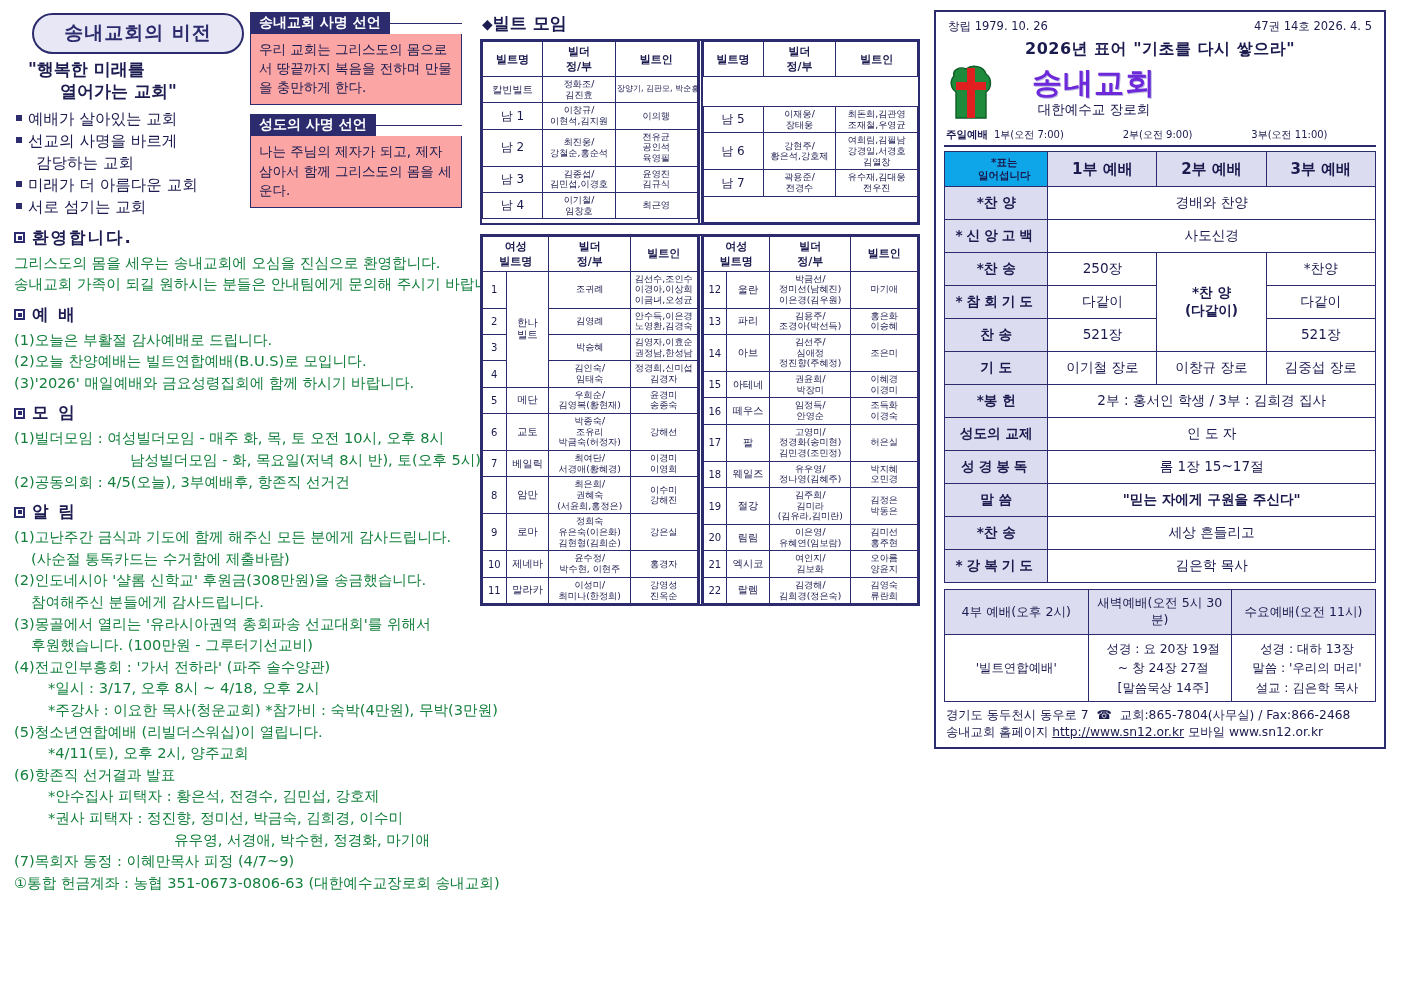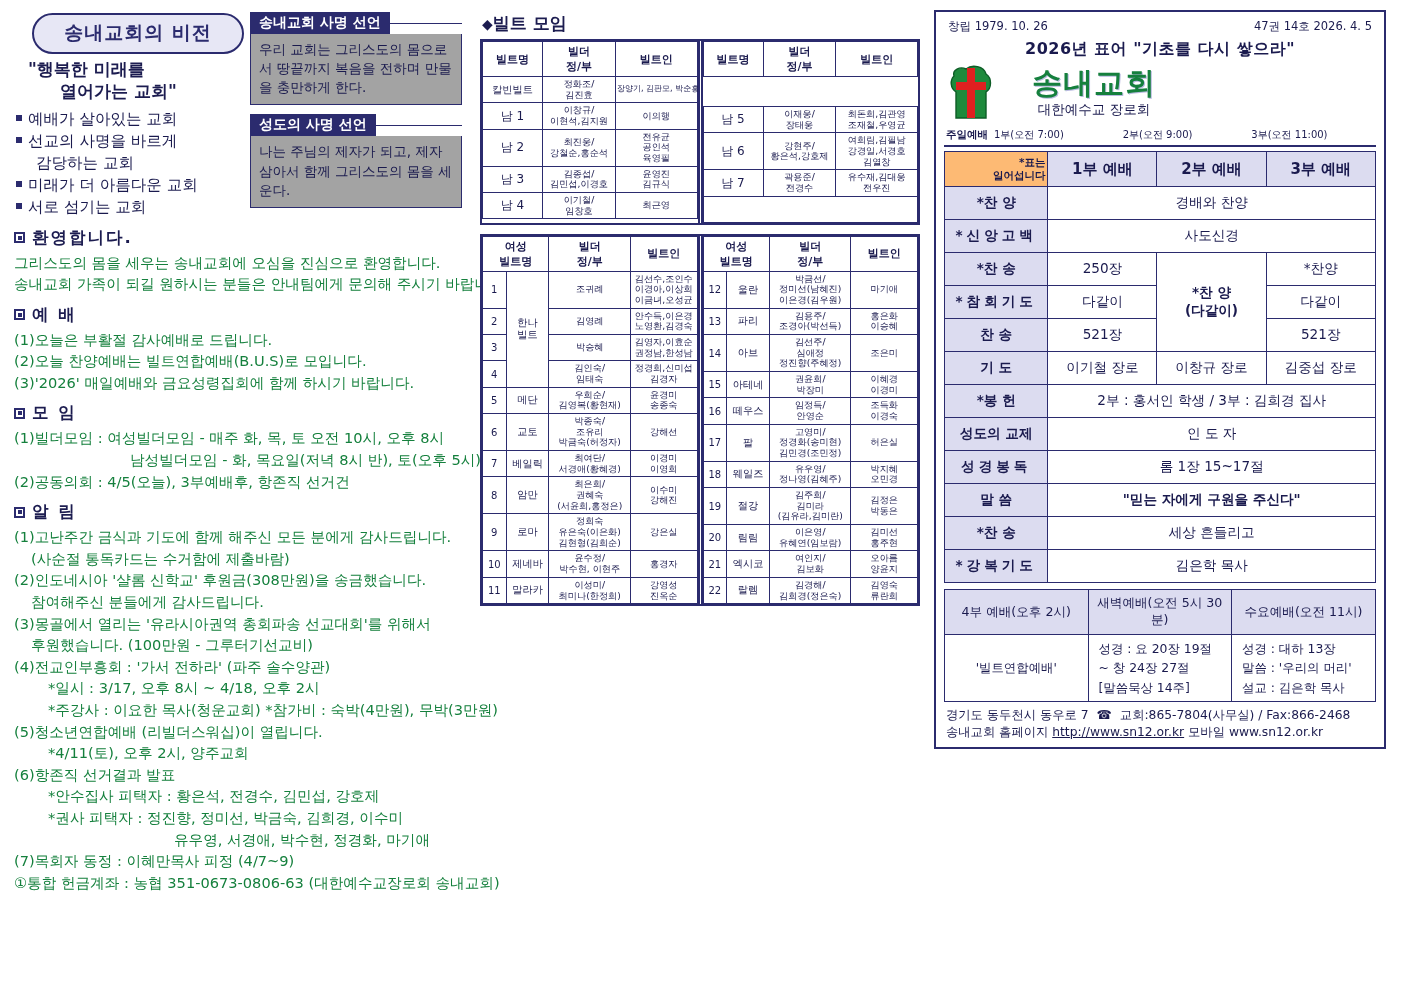--- a/index.html
+++ b/index.html
@@ -35,21 +35,21 @@
 
   .decl-col { width:212px; flex:0 0 212px; padding-top:2px; }
   .decl { margin-bottom:9px; position:relative; }
   .decl-title {
     display:inline-block; background:#2b2b6e; color:#fff; font-weight:bold;
     font-size:14px; padding:2px 9px 3px; position:relative; z-index:2;
   }
   .decl-rule { position:absolute; left:0; right:0; top:11px; border-top:1.5px solid #2b2b6e; z-index:1; }
   .decl-box {
     border:1.5px solid #2b2b6e; border-top:none; margin-top:-1px; padding:6px 8px 7px;
-    font-size:13.5px; line-height:1.42; background:#a3a3a3; position:relative; z-index:2;
+    font-size:13.5px; line-height:1.42; background:#fca5a5; position:relative; z-index:2;
   }
 
   .sec-head {
     font-weight:bold; font-size:16.5px; color:#1c1c50; margin:9px 0 3px; letter-spacing:2px;
     display:flex; align-items:center; gap:7px;
   }
   .sec-head .sq { width:11px; height:11px; border:2px solid #2b2b6e; background:#fff; position:relative; flex:0 0 11px; }
   .sec-head .sq::after { content:""; position:absolute; inset:1.5px; background:#2b2b6e; }
   .body-line { font-size:14.6px; line-height:1.48; color:#15803d; white-space:pre; }
   .body-line.ind1 { padding-left:17px; }
@@ -75,41 +75,41 @@
   .idx { font-size:10px; }
 
   
   .col-right { width:452px; flex:0 0 452px; border:2.5px solid #2b2b6e; padding:6px 8px 5px; }
   .rt-top { display:flex; justify-content:space-between; font-size:11.5px; padding:1px 4px 2px; }
   .slogan { text-align:center; font-weight:bold; font-size:16px; margin:3px 0 2px; letter-spacing:0.5px; }
   .masthead { display:flex; align-items:center; gap:5px; margin:1px 0 2px; }
   .logo { width:56px; flex:0 0 56px; height:62px; position:relative; }
   .cname { flex:0 0 178px; text-align:center; }
   .cname .big {
-    font-size:30px; font-weight:bold; color:#15803d; letter-spacing:1px; line-height:1.05;
+    font-size:30px; font-weight:bold; color:#6d28d9; letter-spacing:1px; line-height:1.05;
     text-shadow:1px 1px 0 #b9b9e0;
   }
   .cname .sub { font-size:13.5px; margin-top:2px; }
   .goals { flex:1; font-size:12.7px; font-weight:bold; line-height:1.52; }
   .svc-times { display:flex; align-items:baseline; gap:6px; font-size:10px; padding:2px 2px 3px; border-bottom:2px solid #2b2b6e; margin-bottom:4px; }
   .svc-times b { font-size:10.5px; }
   .svc-times span { flex:1; text-align:left; }
 
   table.ord { border-collapse:collapse; width:100%; table-layout:fixed; border:1.5px solid #2b2b6e; }
   table.ord td { border:1px solid #2b2b6e; text-align:center; vertical-align:middle; font-size:13.6px; padding:4px 2px; height:33px; }
   table.ord td.lbl { background:#dcdcf0; font-weight:bold; letter-spacing:4px; font-size:13.6px; }
   table.ord td.lbl.tight { letter-spacing:0px; }
   table.ord td.hd { background:#dcdcf0; font-weight:bold; font-size:15px; }
-  table.ord td.corner { background:#fdba74; font-size:10.5px; letter-spacing:0; text-align:right; padding-left:18px; line-height:1.25; }
+  table.ord td.corner { background:#0ea5e9; font-size:10.5px; letter-spacing:0; text-align:center; padding-left:18px; line-height:1.25; }
   table.ord td.bold { font-weight:bold; }
 
   table.ex { border-collapse:collapse; width:100%; table-layout:fixed; border:1.5px solid #2b2b6e; margin-top:6px; }
   table.ex td { border:1px solid #2b2b6e; text-align:center; vertical-align:middle; font-size:12.2px; padding:4px 3px; }
   table.ex td.hd { background:#dcdcf0; font-weight:normal; font-size:12.6px; padding:5px 2px; }
-  table.ex td.lft { text-align:left; line-height:1.55; padding-left:10px; font-size:12.4px; }
+  table.ex td.lft { text-align:center; line-height:1.55; padding-left:10px; font-size:12.4px; }
   table.ex td.ctr { line-height:1.55; font-size:12.4px; }
   .footer { margin-top:5px; font-size:12.3px; line-height:1.42; padding:0 2px; }
   .footer .r1 { display:flex; gap:8px; align-items:center; }
   .footer u { text-decoration:underline; }
 </style>
 </head>
 <body>
 
 <div class="page">
 <div class="cols">

